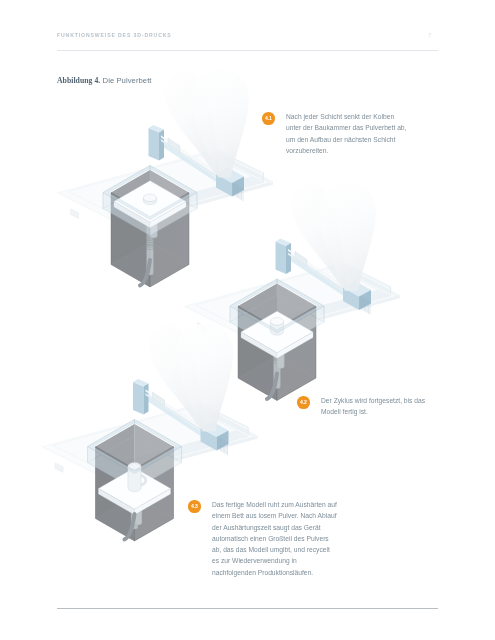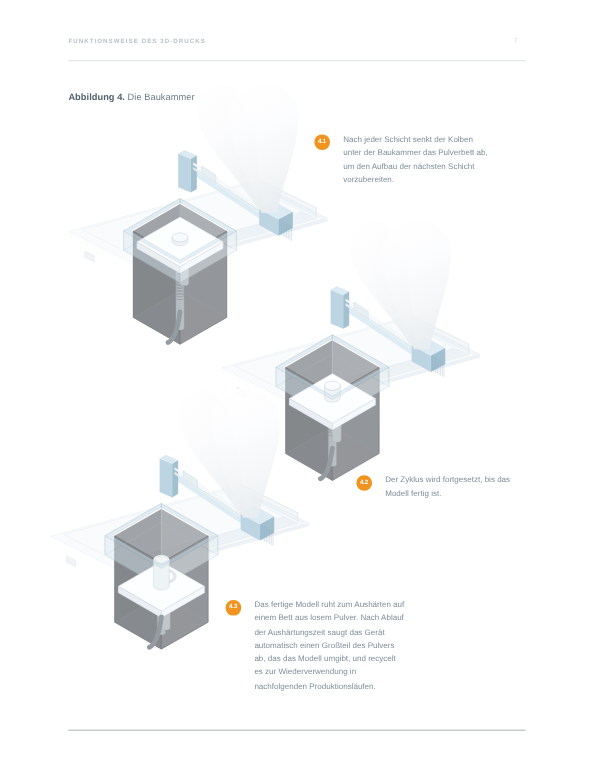--- a/index.html
+++ b/index.html
@@ -4,21 +4,21 @@
 <style>
   html,body{margin:0;padding:0;}
   body{width:495px;height:640px;background:#ffffff;font-family:"Liberation Sans",sans-serif;overflow:hidden;position:relative;}
   .page{position:absolute;inset:0;}
   svg.art{position:absolute;left:0;top:0;width:495px;height:640px;overflow:visible;}
   .runhead{position:absolute;left:57px;top:32px;font-size:5.1px;letter-spacing:.9px;color:#b7c2ca;font-weight:700;}
   .folio{position:absolute;left:428px;top:32px;font-size:6px;color:#dde2e6;}
   .rule-top{position:absolute;left:57px;width:381px;top:50px;height:1px;background:#e2e6ea;}
   .rule-bot{position:absolute;left:57px;width:381px;top:608px;height:1px;background:#b9bec3;}
   .figtitle{position:absolute;left:57px;top:76px;font-size:7.7px;color:#6a7c88;letter-spacing:.05px;}
-  .figtitle b{font-weight:700;color:#51626f;}
+  .figtitle b{font-weight:700;color:#51626f;font-family:Liberation Serif, serif;}
   .cap{position:absolute;}
   .badge{position:absolute;left:0;top:1px;width:12.6px;height:12.6px;border-radius:50%;background:#f0941f;color:#fff;font-size:5.1px;font-weight:700;display:flex;align-items:center;justify-content:center;letter-spacing:-.1px;}
   .captxt{position:absolute;left:24px;top:0;font-size:6.7px;line-height:11.3px;color:#7e8e99;}
   .cap1{left:262px;top:111px;width:148px;}
   .cap2{left:297px;top:395px;width:140px;}
   .cap3{left:188px;top:499px;width:150px;}
 </style>
 </head>
 <body>
 
@@ -287,21 +287,21 @@
             <path d="M134.5,514.0 Q131.5,536.6 124.5,539.4" fill="none" stroke="#949ca2" stroke-width="4" opacity="1" stroke-linecap="round"></path>
           </g>
         </g>
       </g>
   </svg>
 
   <div class="runhead">FUNKTIONSWEISE DES 3D-DRUCKS</div>
   <div class="folio">7</div>
   <div class="rule-top"></div>
   <div class="rule-bot"></div>
-  <div class="figtitle"><b>Abbildung 4.</b> <span>Die Baukammer</span></div>
+  <div class="figtitle"><b>Abbildung 4.</b> <span>Die Pulverbett</span></div>
 
   <div class="cap cap1">
     <div class="badge">4.1</div>
     <div class="captxt">Nach jeder Schicht senkt der Kolben unter der Baukammer das Pulverbett ab, um den Aufbau der nächsten Schicht vorzubereiten.</div>
   </div>
   <div class="cap cap2">
     <div class="badge">4.2</div>
     <div class="captxt">Der Zyklus wird fortgesetzt, bis das Modell fertig ist.</div>
   </div>
   <div class="cap cap3">

